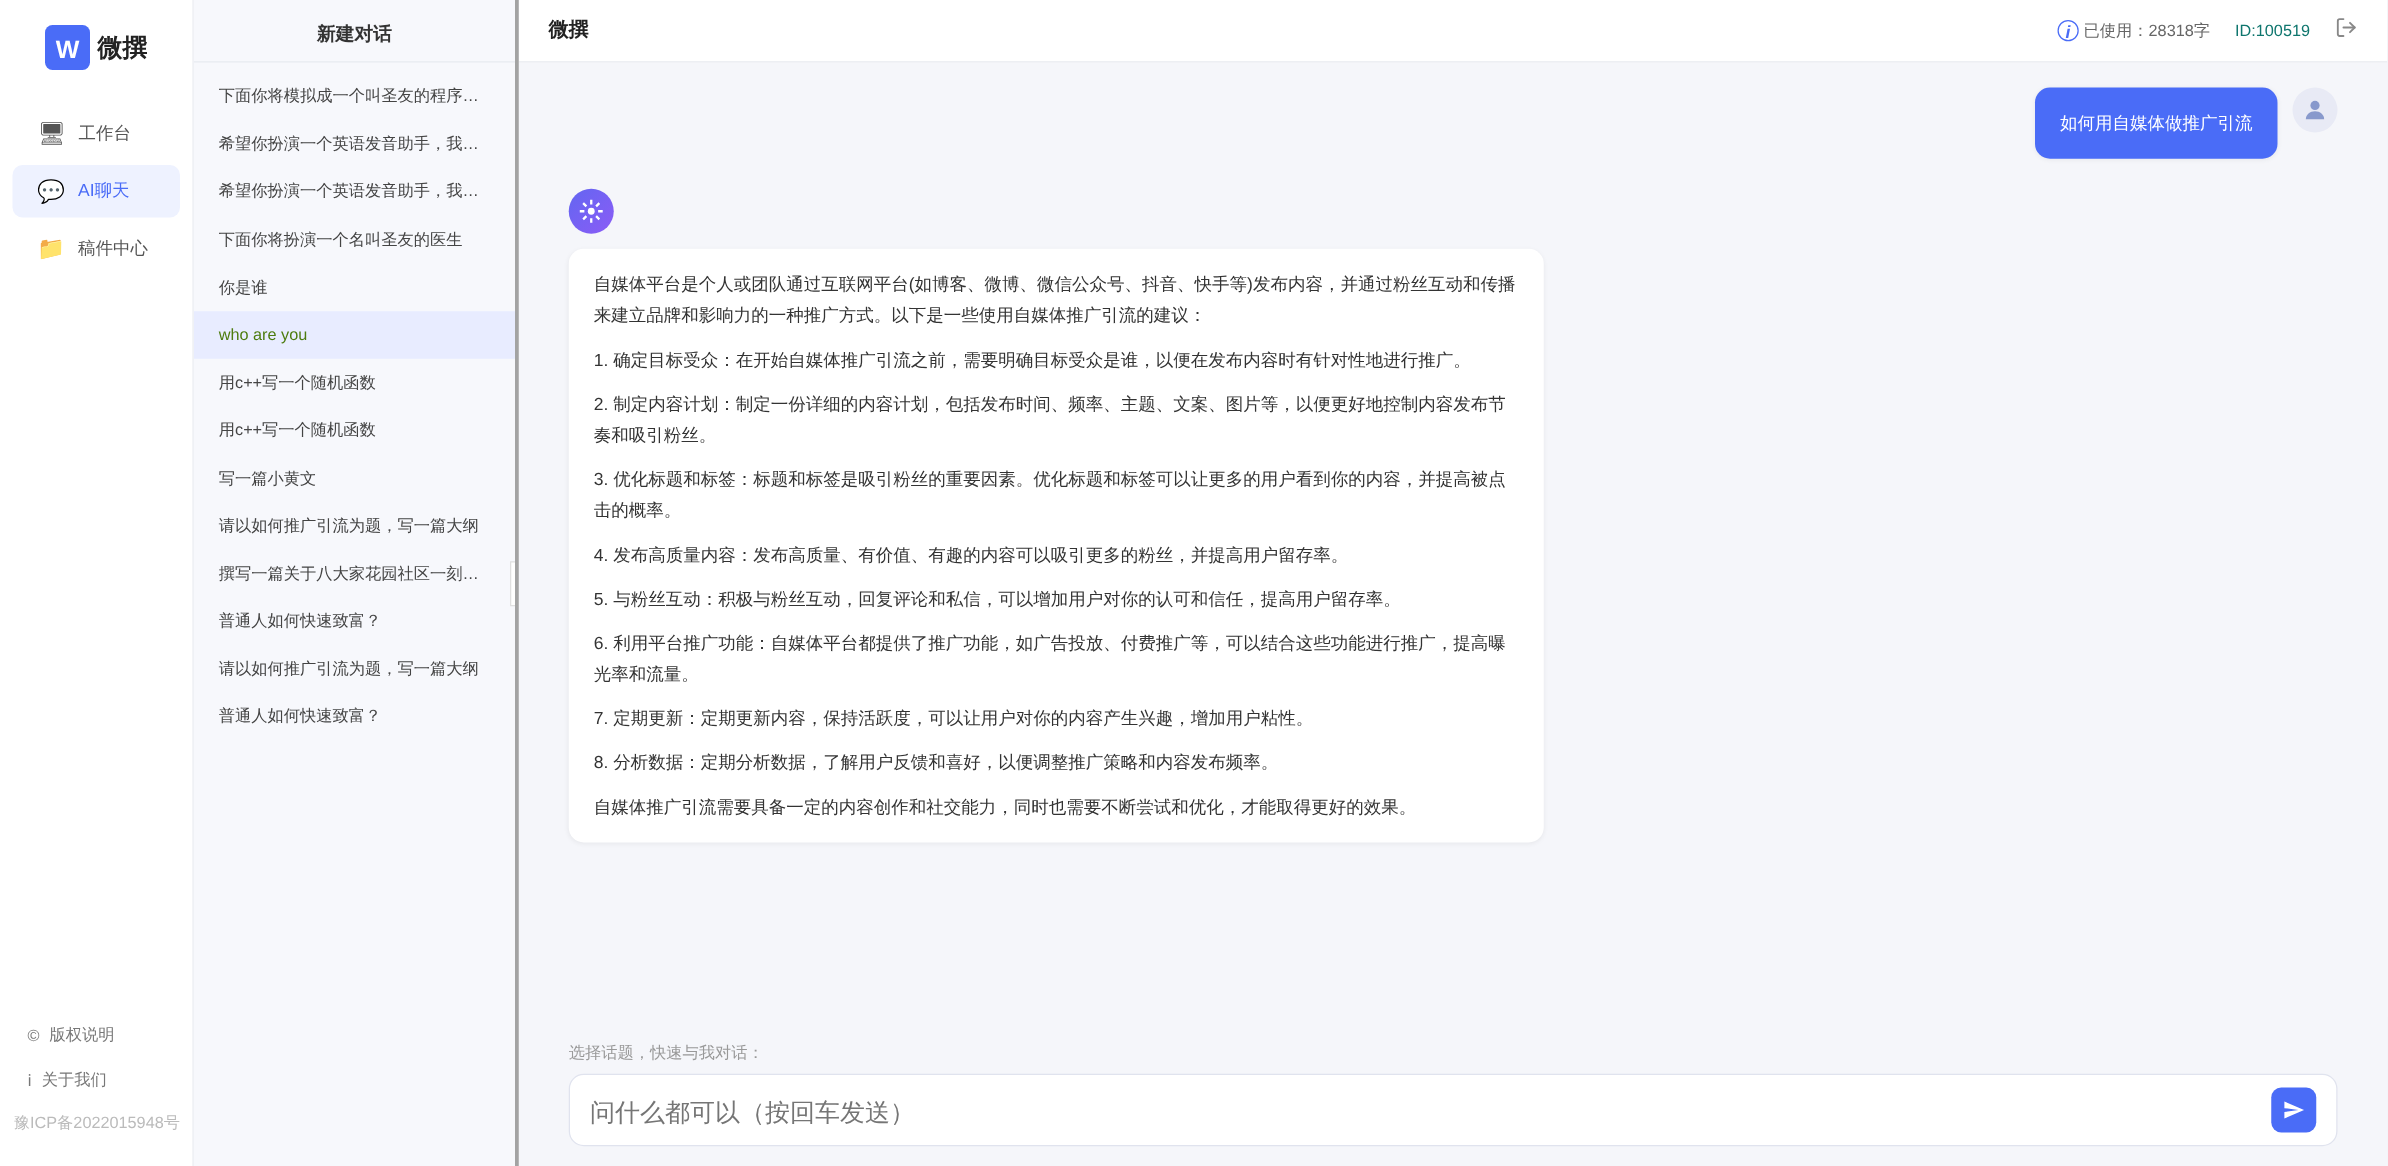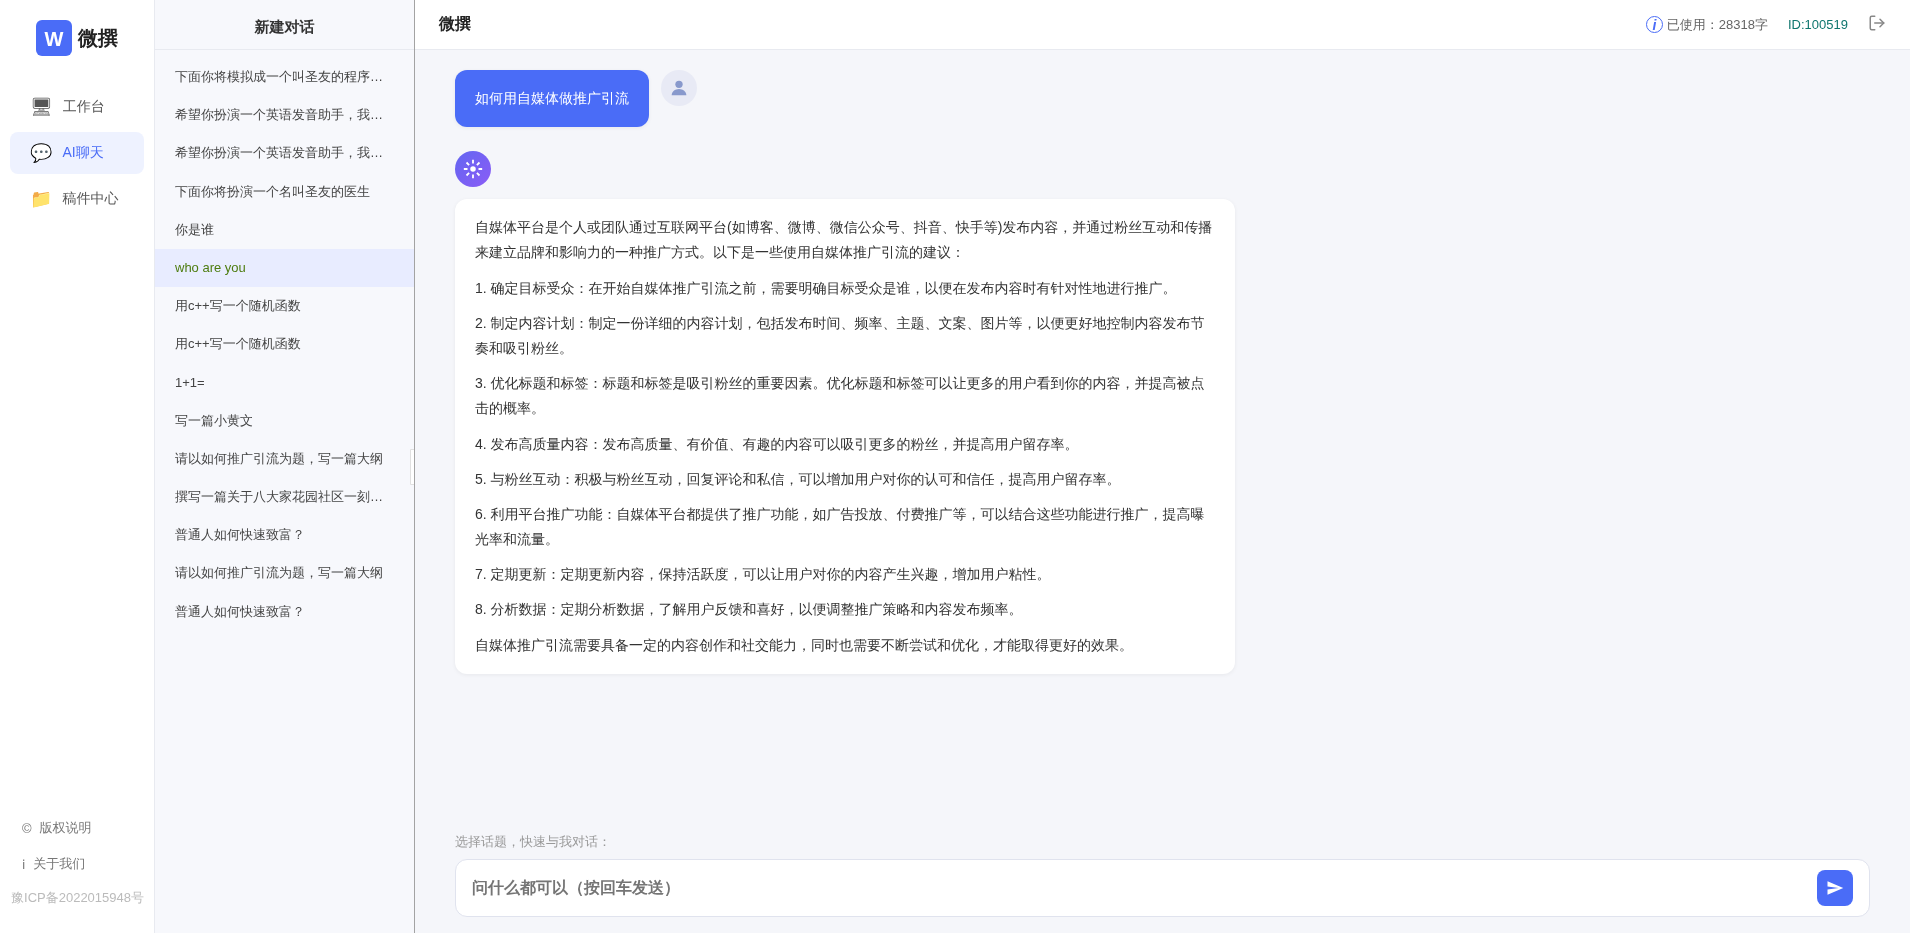--- a/index.html
+++ b/index.html
@@ -75,21 +75,21 @@
       text-align: right;
       padding: 6px 0;
     }
 
     
     .conv-panel {
       width: 260px;
       background: #f7f8fc;
       display: flex;
       flex-direction: column;
-      border-right: 1px solid #a3a3a3;
+      border-right: 3px solid #a3a3a3;
       flex-shrink: 0;
       overflow: hidden;
     }
     .conv-header {
       padding: 18px 16px 12px;
       font-size: 15px;
       font-weight: 600;
       color: #333;
       text-align: center;
       border-bottom: 1px solid #e8eaf0;
@@ -181,21 +181,21 @@
     }
     .chat-content::-webkit-scrollbar { width: 6px; }
     .chat-content::-webkit-scrollbar-thumb { background: #d0d3df; border-radius: 3px; }
 
     .msg-row {
       display: flex;
       gap: 12px;
       margin-bottom: 24px;
       flex-direction: column;
     }
-    .msg-row.user { flex-direction: row-reverse; justify-content: flex-end; }
+    .msg-row.user { flex-direction: row-reverse; }
     .avatar {
       width: 36px;
       height: 36px;
       border-radius: 50%;
       flex-shrink: 0;
       display: flex;
       align-items: center;
       justify-content: center;
       font-size: 13px;
       font-weight: bold;
@@ -243,27 +243,26 @@
       display: flex;
       align-items: center;
       padding: 10px 16px;
       gap: 10px;
     }
     .input-box textarea {
       flex: 1;
       border: none;
       outline: none;
       resize: none;
-      font-size: 16px;
+      font-size: 20px;
       color: #999;
       background: transparent;
       height: 24px;
       font-family: inherit;
       line-height: 1.5;
-      font-weight: bold;
     }
     .send-btn {
       width: 36px;
       height: 36px;
       background: #4a6cf7;
       border-radius: 8px;
       display: flex;
       align-items: center;
       justify-content: center;
       cursor: pointer;
@@ -315,21 +314,20 @@
   <div class="conv-header">新建对话</div>
   <div class="conv-list">
     <div class="conv-item">下面你将模拟成一个叫圣友的程序员，我说...</div>
     <div class="conv-item">希望你扮演一个英语发音助手，我提供给你...</div>
     <div class="conv-item">希望你扮演一个英语发音助手，我提供给你...</div>
     <div class="conv-item">下面你将扮演一个名叫圣友的医生</div>
     <div class="conv-item">你是谁</div>
     <div class="conv-item active">who are you</div>
     <div class="conv-item">用c++写一个随机函数</div>
     <div class="conv-item">用c++写一个随机函数</div>
-    <div class="conv-item">1+1=</div>
     <div class="conv-item">写一篇小黄文</div>
     <div class="conv-item">请以如何推广引流为题，写一篇大纲</div>
     <div class="conv-item">撰写一篇关于八大家花园社区一刻钟便民生...</div>
     <div class="conv-item">普通人如何快速致富？</div>
     <div class="conv-item">请以如何推广引流为题，写一篇大纲</div>
     <div class="conv-item">普通人如何快速致富？</div>
   </div>
 
   <div class="collapse-btn">
     ◀

